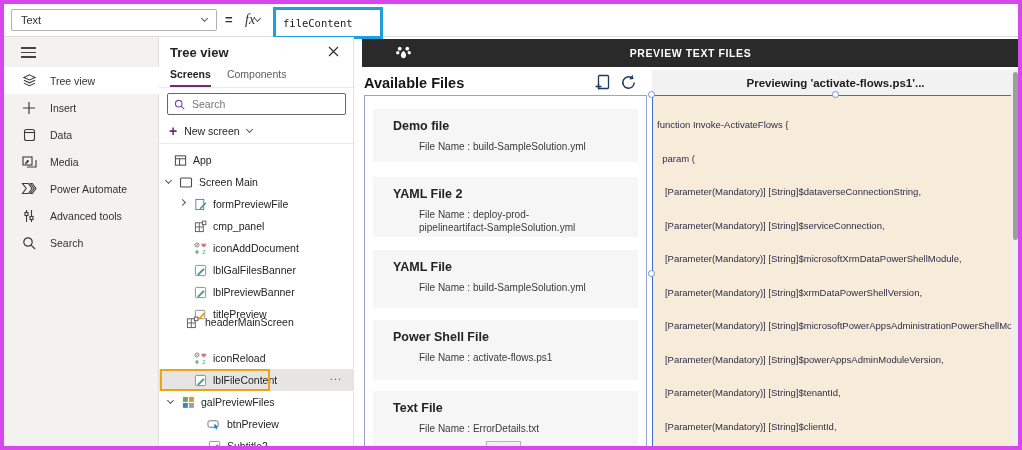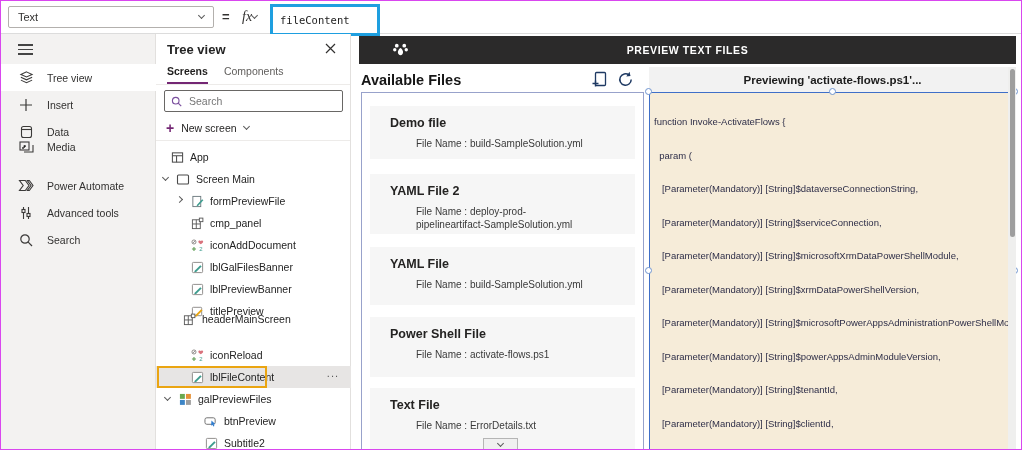--- a/index.html
+++ b/index.html
@@ -1,18 +1,18 @@
 <!DOCTYPE html>
 <html><head>
 <meta charset="utf-8">
 <style>
   html,body{margin:0;padding:0;background:#fff;}
   *{box-sizing:border-box;}
   .screen{position:relative;width:1022px;height:450px;background:#fff;overflow:hidden;
-    font-family:"Liberation Sans",sans-serif;border:1px solid #d946ef;}
+    font-family:"Liberation Sans",sans-serif;border:4px solid #d946ef;}
   
   .topbar{position:absolute;left:0;top:0;width:1022px;height:33px;background:#fff;border-bottom:1px solid #dcdcdc;}
   .prop-select{position:absolute;left:7px;top:5px;width:206px;height:22px;border:1px solid #b3b0ad;border-radius:2px;
     background:#fff;display:flex;align-items:center;justify-content:space-between;padding:0 9px;font-size:11px;color:#323130;}
   .equals{position:absolute;left:221px;top:8px;font-size:13px;font-weight:bold;color:#323130;}
   .fxbox{position:absolute;left:241px;top:5px;height:22px;display:flex;align-items:center;
     font-family:"Liberation Serif",serif;font-style:italic;font-size:14px;color:#323130;}
   .formula-hl{position:absolute;left:269px;top:3px;width:110px;height:32px;border:3px solid #1e9fe0;background:#fff;
     display:flex;align-items:center;}
   .formula-text{font-family:"DejaVu Sans Mono",monospace;font-size:10.5px;color:#1b1b1b;padding-left:7px;white-space:pre;}
@@ -121,21 +121,21 @@
     </div>
     <div class="rail-item" style="top:84px">
       <span class="rail-ico">
         <svg width="13" height="14" viewBox="0 0 13 14">
             <rect x="1.5" y="1.5" width="10" height="11" rx="2" fill="none" stroke="#3b3a39" stroke-width="1.1"></rect>
             <path d="M1.5 4.5h10" stroke="#3b3a39" stroke-width="1.1"></path>
           </svg>
       </span>
       <span>Data</span>
     </div>
-    <div class="rail-item" style="top:99px">
+    <div class="rail-item" style="top:111px">
       <span class="rail-ico">
         <svg width="15" height="14" viewBox="0 0 15 14">
             <rect x="1" y="2" width="9" height="8" fill="none" stroke="#3b3a39" stroke-width="1.1"></rect>
             <path d="M5 12h9V5" fill="none" stroke="#3b3a39" stroke-width="1.1"></path>
             <circle cx="4" cy="8" r="1" fill="#3b3a39"></circle>
             <path d="M5 8V5.5l2 .6" stroke="#3b3a39" stroke-width="1"></path>
           </svg>
       </span>
       <span>Media</span>
     </div>

